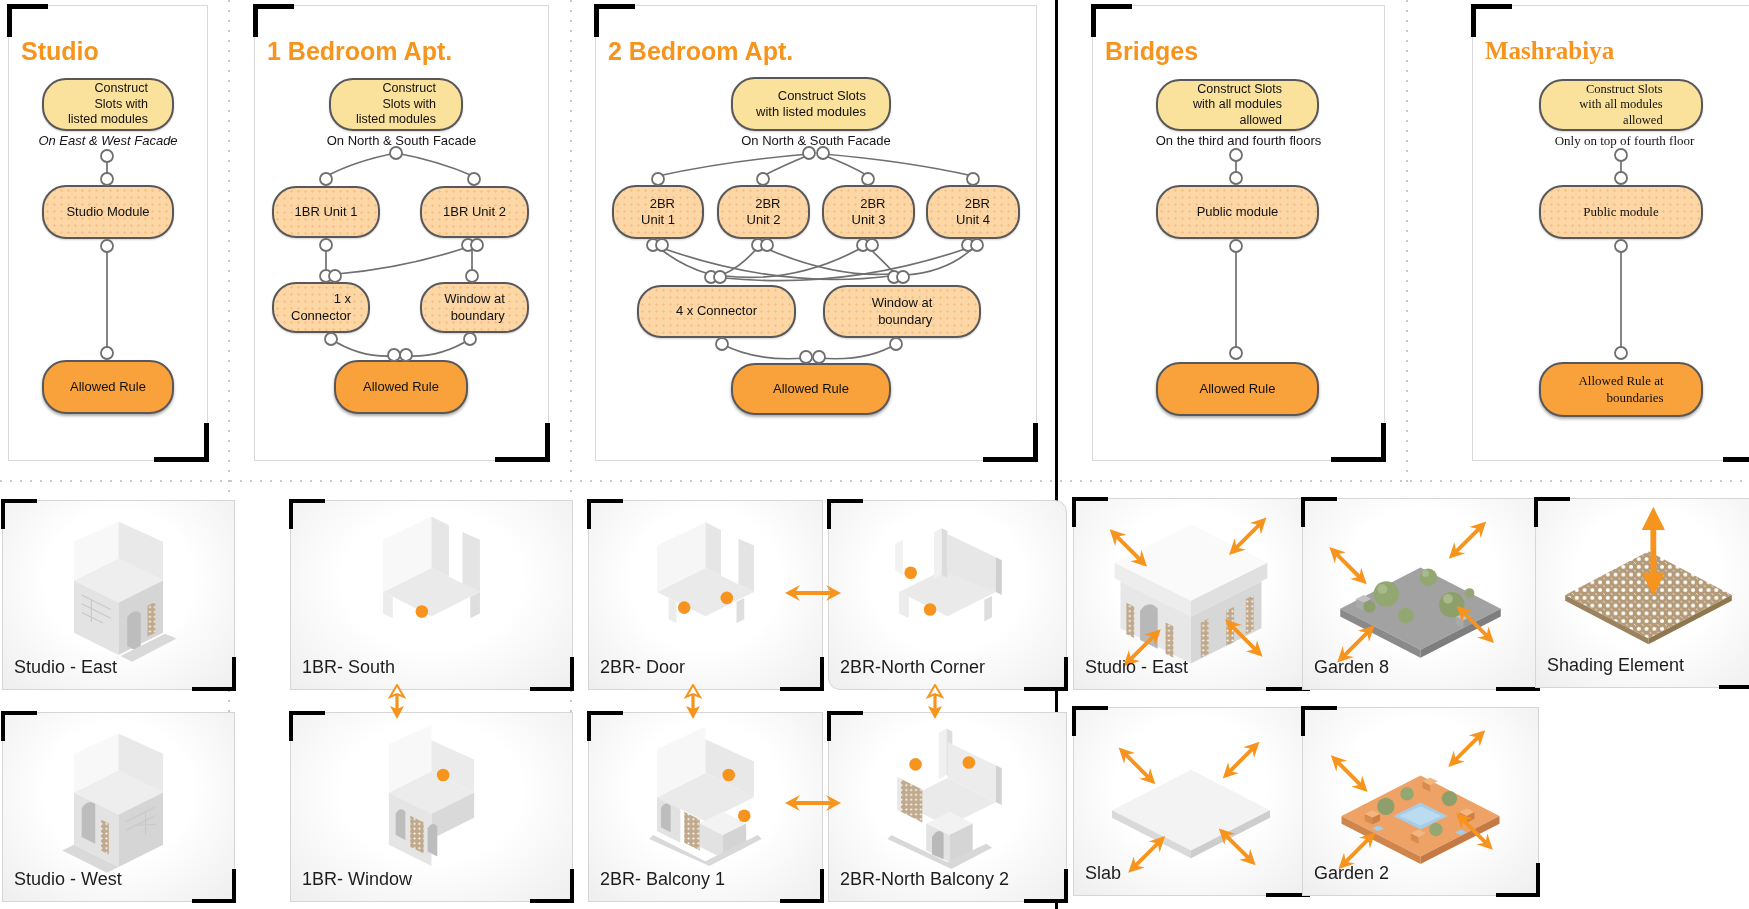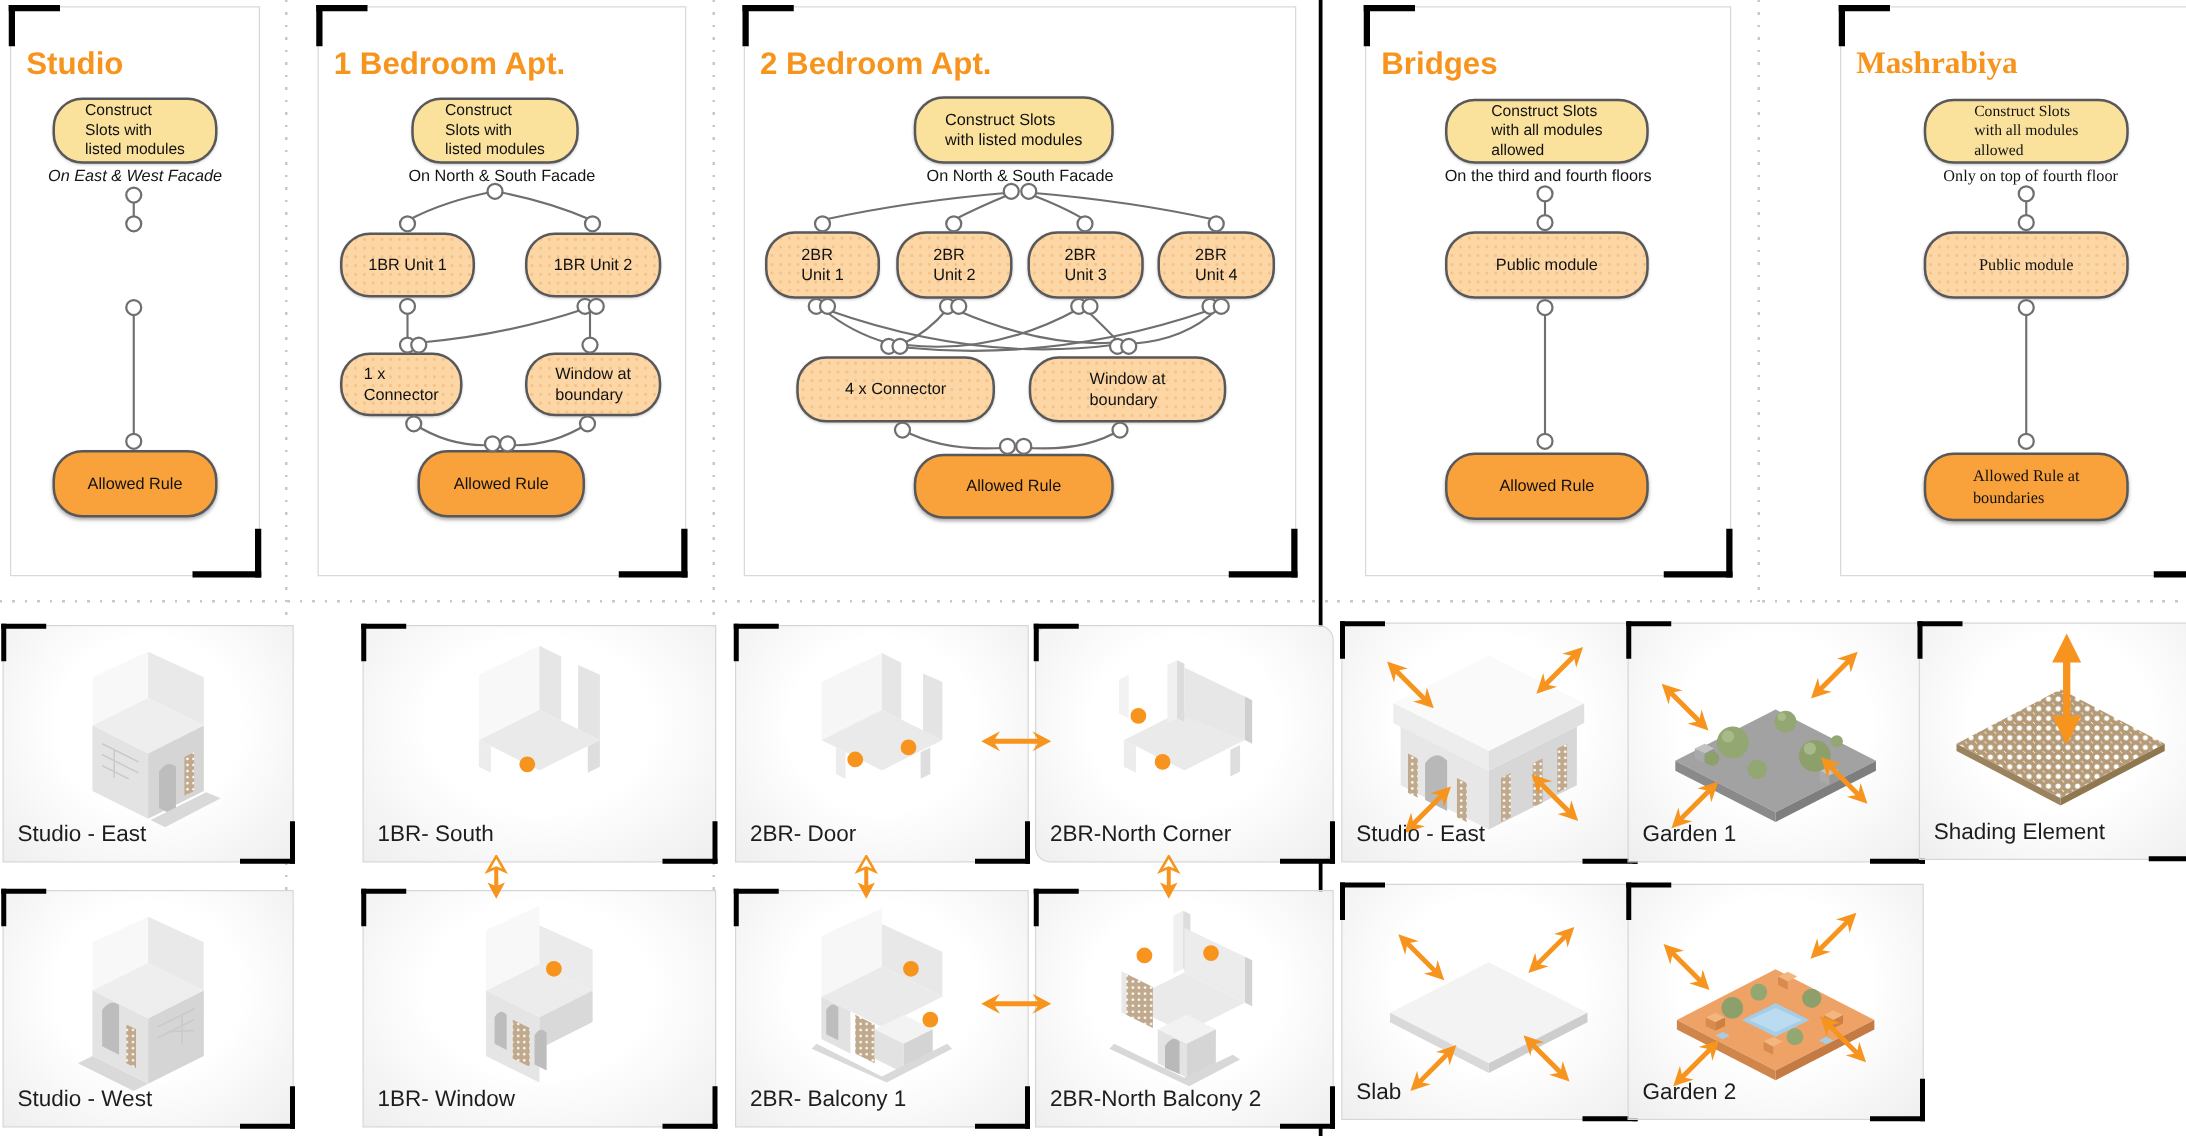--- a/index.html
+++ b/index.html
@@ -8,21 +8,21 @@
   
   .sep-v-dot{position:absolute;top:0;width:2px;
      background-image:repeating-linear-gradient(to bottom,#c8c8c8 0 2px,transparent 2px 10px);}
   .sep-h-dot{position:absolute;left:0;height:2px;width:100%;
      background-image:repeating-linear-gradient(to right,#c8c8c8 0 2px,transparent 2px 10px);}
   .sep-v-black{position:absolute;top:0;width:3px;height:909px;background:#000;}
   
   .panel{position:absolute;background:#fff;border:1px solid #d9d9d9;}
   .panel-title{position:absolute;top:10px;left:12px;font-size:25px;font-weight:700;color:#f7941d;white-space:nowrap;}
   .node{position:absolute;border:2px solid #58585b;border-radius:24px;display:flex;align-items:center;justify-content:center;
-        text-align:left;font-size:13px;line-height:1.25;color:#111;white-space:pre-line;
+        text-align:right;font-size:13px;line-height:1.25;color:#111;white-space:pre-line;
         box-shadow:0 1px 2px rgba(0,0,0,.18);box-sizing:border-box;}
   .node-construct{background:#fbe29c;}
   .node-mid{background:#fcd7a5;background-image:radial-gradient(rgba(238,166,96,.45) 1px,transparent 1.4px);background-size:7px 7px;}
   .node-rule{background:#f9a13b;box-shadow:0 2px 3px rgba(70,70,70,.45);}
   .caption{position:absolute;left:0;right:0;text-align:center;font-size:13px;color:#141414;white-space:nowrap;}
   .wires{position:absolute;left:0;top:0;pointer-events:none;}
   
   .br-tl{position:absolute;top:-2px;left:-2px;width:36px;height:28px;border-top:5px solid #000;border-left:5px solid #000;}
   .br-br{position:absolute;bottom:-2px;right:-2px;width:50px;height:34px;border-bottom:5px solid #000;border-right:5px solid #000;}
   .card .br-tl{width:32px;height:26px;border-width:4px;}
@@ -46,20 +46,21 @@
   <div class="sep-h-dot" style="top:480px;"></div>
 
   <section class="panel" style="left:8px;top:5px;width:198px;height:454px;">
     <span class="br-tl"></span>
     <span class="br-br"></span>
     <h2 class="panel-title">Studio</h2>
     <div class="node node-construct" style="left:33px;top:72px;width:132px;height:53px;font-size:12.5px;">Construct
 Slots with
 listed modules</div>
     <div class="caption" style="top:127px;font-style:italic;">On East &amp; West Facade</div>
+    <div class="node node-mid" style="left:33px;top:179px;width:132px;height:54px;">Studio Module</div>
     <div class="node node-rule" style="left:33px;top:354px;width:132px;height:54px;">Allowed Rule</div>
     <svg class="wires" width="198" height="454" viewBox="0 0 198 454">
       <g stroke="#6f6f6f" stroke-width="1.7" fill="none">
         <path d="M98,150 L98,174"></path>
           <path d="M98,240 L98,347"></path>
       </g>
       <g stroke="#6f6f6f" stroke-width="1.8" fill="#fff">
         <circle cx="98" cy="150" r="6"></circle>
           <circle cx="98" cy="173" r="6"></circle>
         <circle cx="98" cy="240" r="6"></circle>
@@ -575,21 +576,21 @@
           <g transform="translate(36,66) rotate(45)">
             <path d="M-27,0 L-11,-8 L-15,-2 L15,-2 L11,-8 L27,0 L11,8 L15,2 L-15,2 L-11,8 Z" fill="#f7941d"></path>
           </g>
           <g transform="translate(44,146) rotate(-45)">
             <path d="M-27,0 L-11,-8 L-15,-2 L15,-2 L11,-8 L27,0 L11,8 L15,2 L-15,2 L-11,8 Z" fill="#f7941d"></path>
           </g>
           <g transform="translate(166,126) rotate(45)">
             <path d="M-27,0 L-11,-8 L-15,-2 L15,-2 L11,-8 L27,0 L11,8 L15,2 L-15,2 L-11,8 Z" fill="#f7941d"></path>
           </g>
         </svg></div>
-    <div class="card-label">Garden 1</div>
+    <div class="card-label">Garden 8</div>
   </div>
   <div class="card" style="left:1302px;top:707px;width:215px;height:187px;">
     <span class="br-tl"></span>
       <span class="br-br"></span>
     <div class="render"><svg viewBox="0 0 220 190" preserveAspectRatio="xMidYMid meet">
           <defs>
             <pattern id="mash" width="5" height="5" patternUnits="userSpaceOnUse">
               <rect width="5" height="5" fill="#c0a98c"></rect>
               <circle cx="2.5" cy="2.5" r="1.1" fill="#fff"></circle>
             </pattern>

